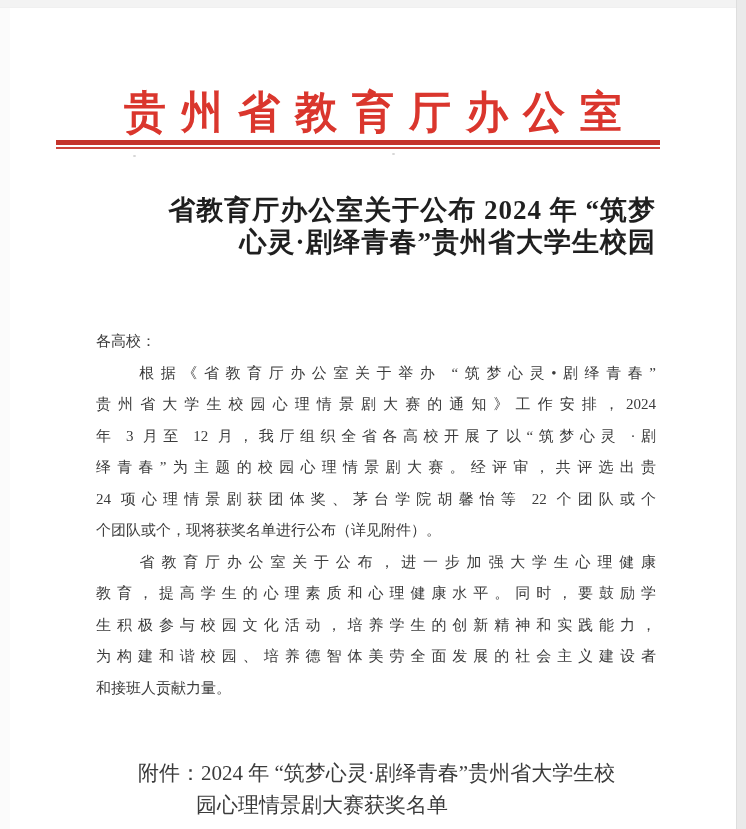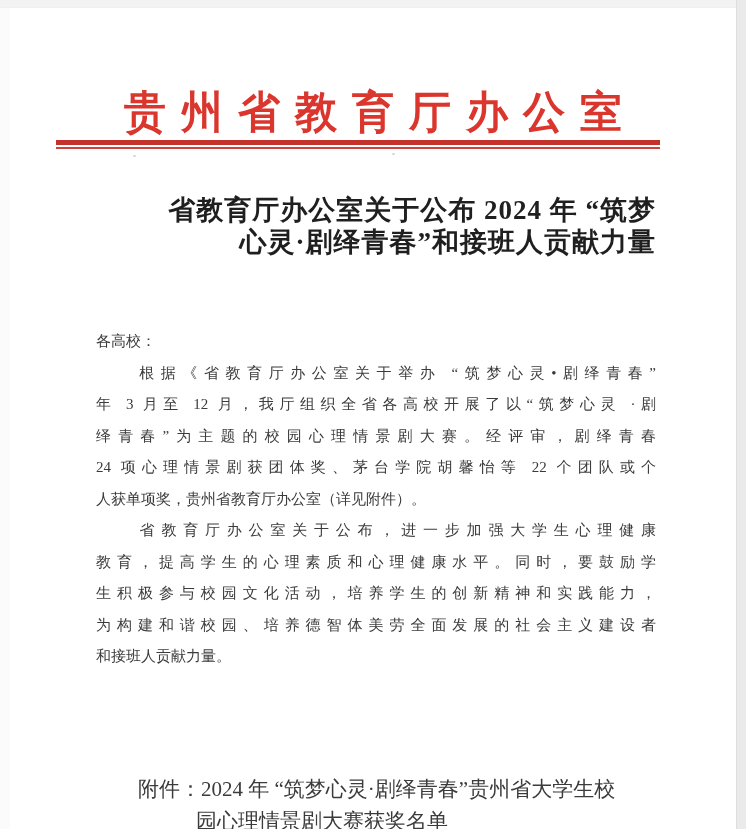--- a/index.html
+++ b/index.html
@@ -61,52 +61,53 @@
   }
   .doc-line.fill{
     text-align:justify;
     text-align-last:justify;
   }
   .attachment-block{
     position:absolute;top:758px;left:96px;width:560px;
     font-size:21px;line-height:31.5px;
     color:var(--body-ink,#3b3b3b);
   }
-  .att-line-1{padding-left:42px;height:31.5px;white-space:pre-wrap;margin-top:16px;}
+  .att-line-1{padding-left:42px;height:31.5px;white-space:pre-wrap;}
   .att-line-2{padding-left:100px;height:31.5px;white-space:pre-wrap;}
 </style>
 </head>
 <body>
 
 <div>
 
   <div class="scan-edge-left"></div>
   <div class="scan-edge-top"></div>
   <div class="scan-edge-right"></div>
   <div class="speck" style="left:133px;top:155px;"></div>
   <div class="speck" style="left:392px;top:153px;"></div>
 
   <div class="letterhead">贵州省教育厅办公室</div>
 
   <div class="red-rule"></div>
 
   <div class="title-block">
     <div class="title-line">省教育厅办公室关于公布 2024 年 “筑梦</div>
-    <div class="title-line">心灵·剧绎青春”和接班人贡献力量</div>
+    <div class="title-line">心灵·剧绎青春”贵州省大学生校园</div>
   </div>
 
   <div class="body-block">
     <div class="doc-line">各高校：</div>
 
     <div>
       <div class="doc-line fill">　　根据《省教育厅办公室关于举办 “筑梦心灵•剧绎青春”</div>
+      <div class="doc-line fill">贵州省大学生校园心理情景剧大赛的通知》工作安排，2024</div>
       <div class="doc-line fill">年 3 月至 12 月，我厅组织全省各高校开展了以“筑梦心灵 ·剧</div>
-      <div class="doc-line fill">绎青春”为主题的校园心理情景剧大赛。经评审，剧绎青春</div>
+      <div class="doc-line fill">绎青春”为主题的校园心理情景剧大赛。经评审，共评选出贵</div>
       <div class="doc-line fill">24 项心理情景剧获团体奖、茅台学院胡馨怡等 22 个团队或个</div>
-      <div class="doc-line">人获单项奖，贵州省教育厅办公室（详见附件）。</div>
+      <div class="doc-line">个团队或个，现将获奖名单进行公布（详见附件）。</div>
     </div>
 
     <div>
       <div class="doc-line fill">　　省教育厅办公室关于公布，进一步加强大学生心理健康</div>
       <div class="doc-line fill">教育，提高学生的心理素质和心理健康水平。同时，要鼓励学</div>
       <div class="doc-line fill">生积极参与校园文化活动，培养学生的创新精神和实践能力，</div>
       <div class="doc-line fill">为构建和谐校园、培养德智体美劳全面发展的社会主义建设者</div>
       <div class="doc-line">和接班人贡献力量。</div>
     </div>
   </div>

